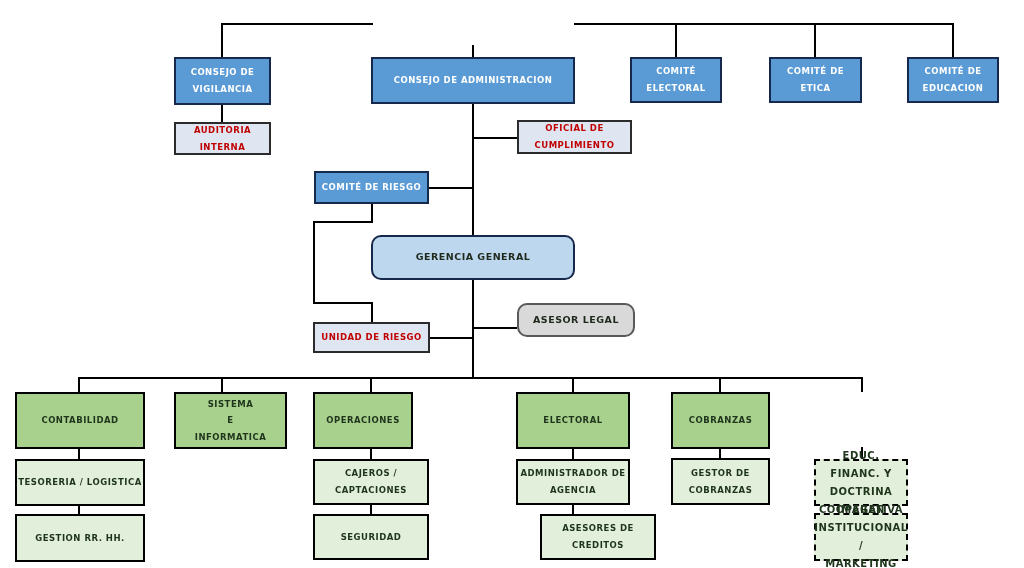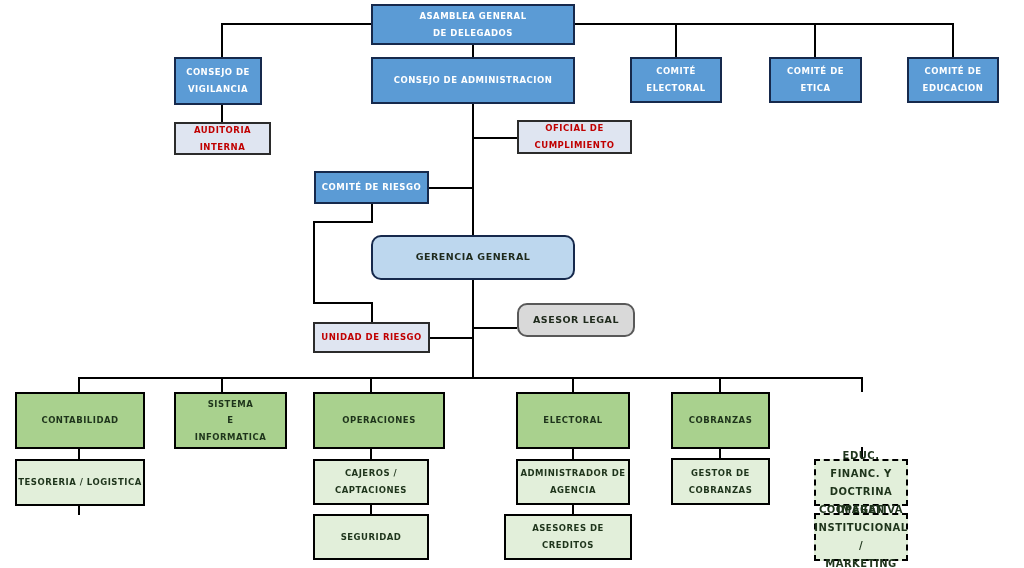--- a/index.html
+++ b/index.html
@@ -54,23 +54,21 @@
   <div class="ln" style="left:78px;top:448px;width:2px;height:11px"></div>
   <div class="ln" style="left:78px;top:505px;width:2px;height:10px"></div>
   <div class="ln" style="left:370px;top:448px;width:2px;height:12px"></div>
   <div class="ln" style="left:370px;top:504px;width:2px;height:11px"></div>
   <div class="ln" style="left:572px;top:448px;width:2px;height:12px"></div>
   <div class="ln" style="left:572px;top:504px;width:2px;height:11px"></div>
   <div class="ln" style="left:719px;top:448px;width:2px;height:11px"></div>
   <div class="ln" style="left:861px;top:447px;width:2px;height:13px"></div>
   <div class="ln" style="left:861px;top:505px;width:2px;height:9px"></div>
 
-  <div class="node c-blue" style="left:371px;top:4px;width:204px;height:41px">ASAMBLEA GENERAL
-DE DELEGADOS</div>
-  <div class="node c-blue" style="left:174px;top:57px;width:88px;height:48px">CONSEJO DE
+  <div class="node c-blue" style="left:174px;top:57px;width:97px;height:48px">CONSEJO DE
 VIGILANCIA</div>
   <div class="node c-blue" style="left:371px;top:57px;width:204px;height:47px">CONSEJO DE ADMINISTRACION</div>
   <div class="node c-blue" style="left:630px;top:57px;width:92px;height:46px">COMITÉ
 ELECTORAL</div>
   <div class="node c-blue" style="left:769px;top:57px;width:93px;height:46px">COMITÉ DE
 ETICA</div>
   <div class="node c-blue" style="left:907px;top:57px;width:92px;height:46px">COMITÉ DE
 EDUCACION</div>
   <div class="node c-blue" style="left:314px;top:171px;width:115px;height:33px">COMITÉ DE RIESGO</div>
 
@@ -80,31 +78,32 @@
 CUMPLIMIENTO</div>
   <div class="node c-lavender" style="left:313px;top:322px;width:117px;height:31px">UNIDAD DE RIESGO</div>
 
   <div class="node c-lightblue big" style="left:371px;top:235px;width:204px;height:45px">GERENCIA GENERAL</div>
   <div class="node c-gray big" style="left:517px;top:303px;width:118px;height:34px">ASESOR LEGAL</div>
 
   <div class="node c-green" style="left:15px;top:392px;width:130px;height:57px">CONTABILIDAD</div>
   <div class="node c-green" style="left:174px;top:392px;width:113px;height:57px">SISTEMA
 E
 INFORMATICA</div>
-  <div class="node c-green" style="left:313px;top:392px;width:132px;height:57px">OPERACIONES</div>
+  <div class="node c-green" style="left:313px;top:392px;width:100px;height:57px">OPERACIONES</div>
   <div class="node c-green" style="left:516px;top:392px;width:114px;height:57px">ELECTORAL</div>
   <div class="node c-green" style="left:671px;top:392px;width:99px;height:57px">COBRANZAS</div>
 
   <div class="node c-lightgreen" style="left:15px;top:459px;width:130px;height:47px">TESORERIA / LOGISTICA</div>
+  <div class="node c-lightgreen" style="left:15px;top:514px;width:130px;height:48px">GESTION RR. HH.</div>
   <div class="node c-lightgreen" style="left:313px;top:459px;width:116px;height:46px">CAJEROS /
 CAPTACIONES</div>
   <div class="node c-lightgreen" style="left:313px;top:514px;width:116px;height:46px">SEGURIDAD</div>
   <div class="node c-lightgreen" style="left:516px;top:459px;width:114px;height:46px">ADMINISTRADOR DE
 AGENCIA</div>
-  <div class="node c-lightgreen" style="left:504px;top:514px;width:128px;height:46px">ASESORES DE
+  <div class="node c-lightgreen" style="left:540px;top:514px;width:116px;height:46px">ASESORES DE
 CREDITOS</div>
   <div class="node c-lightgreen" style="left:671px;top:458px;width:99px;height:47px">GESTOR DE
 COBRANZAS</div>
   <div class="node c-lightgreen dashed small" style="left:814px;top:459px;width:94px;height:47px">EDUC. FINANC. Y
 DOCTRINA
 COOPERATIVA</div>
   <div class="node c-lightgreen dashed small" style="left:814px;top:513px;width:94px;height:48px">IMAGEN
 INSTITUCIONAL /
 MARKETING</div>
 

